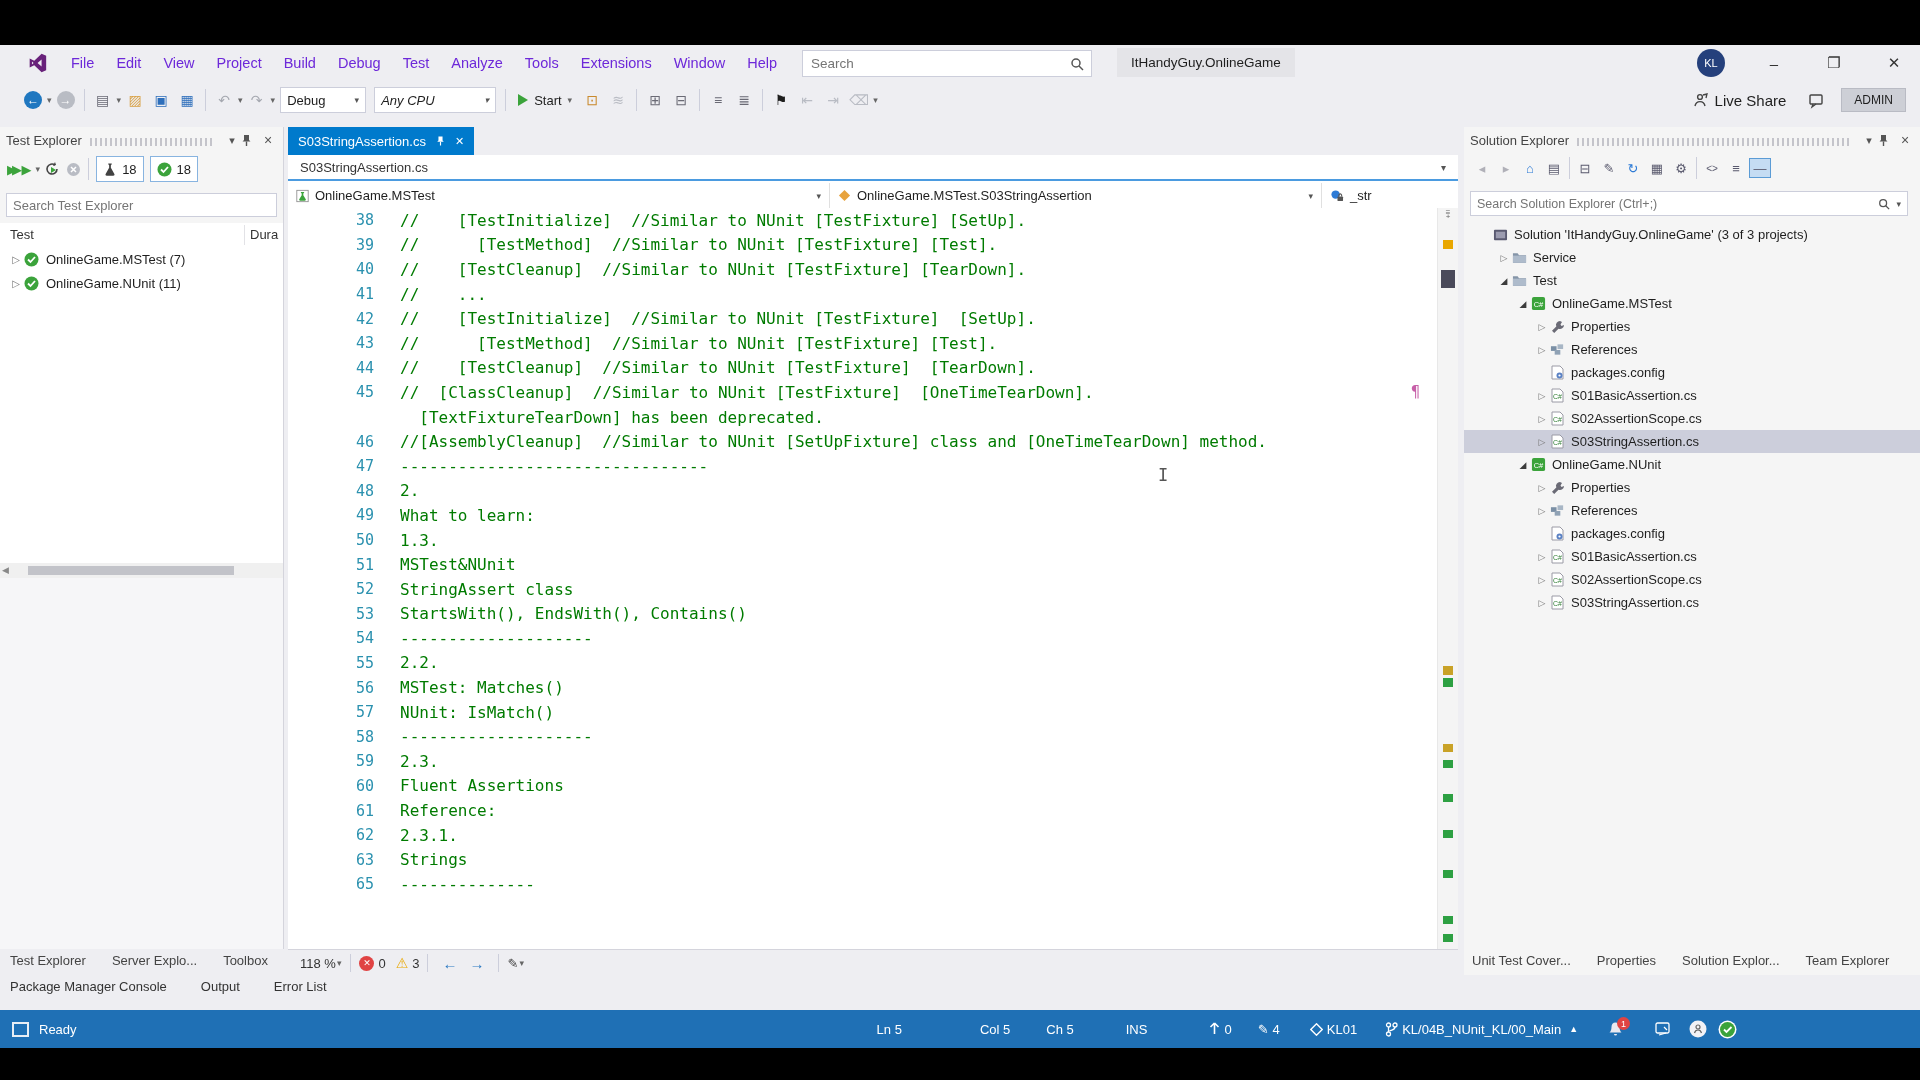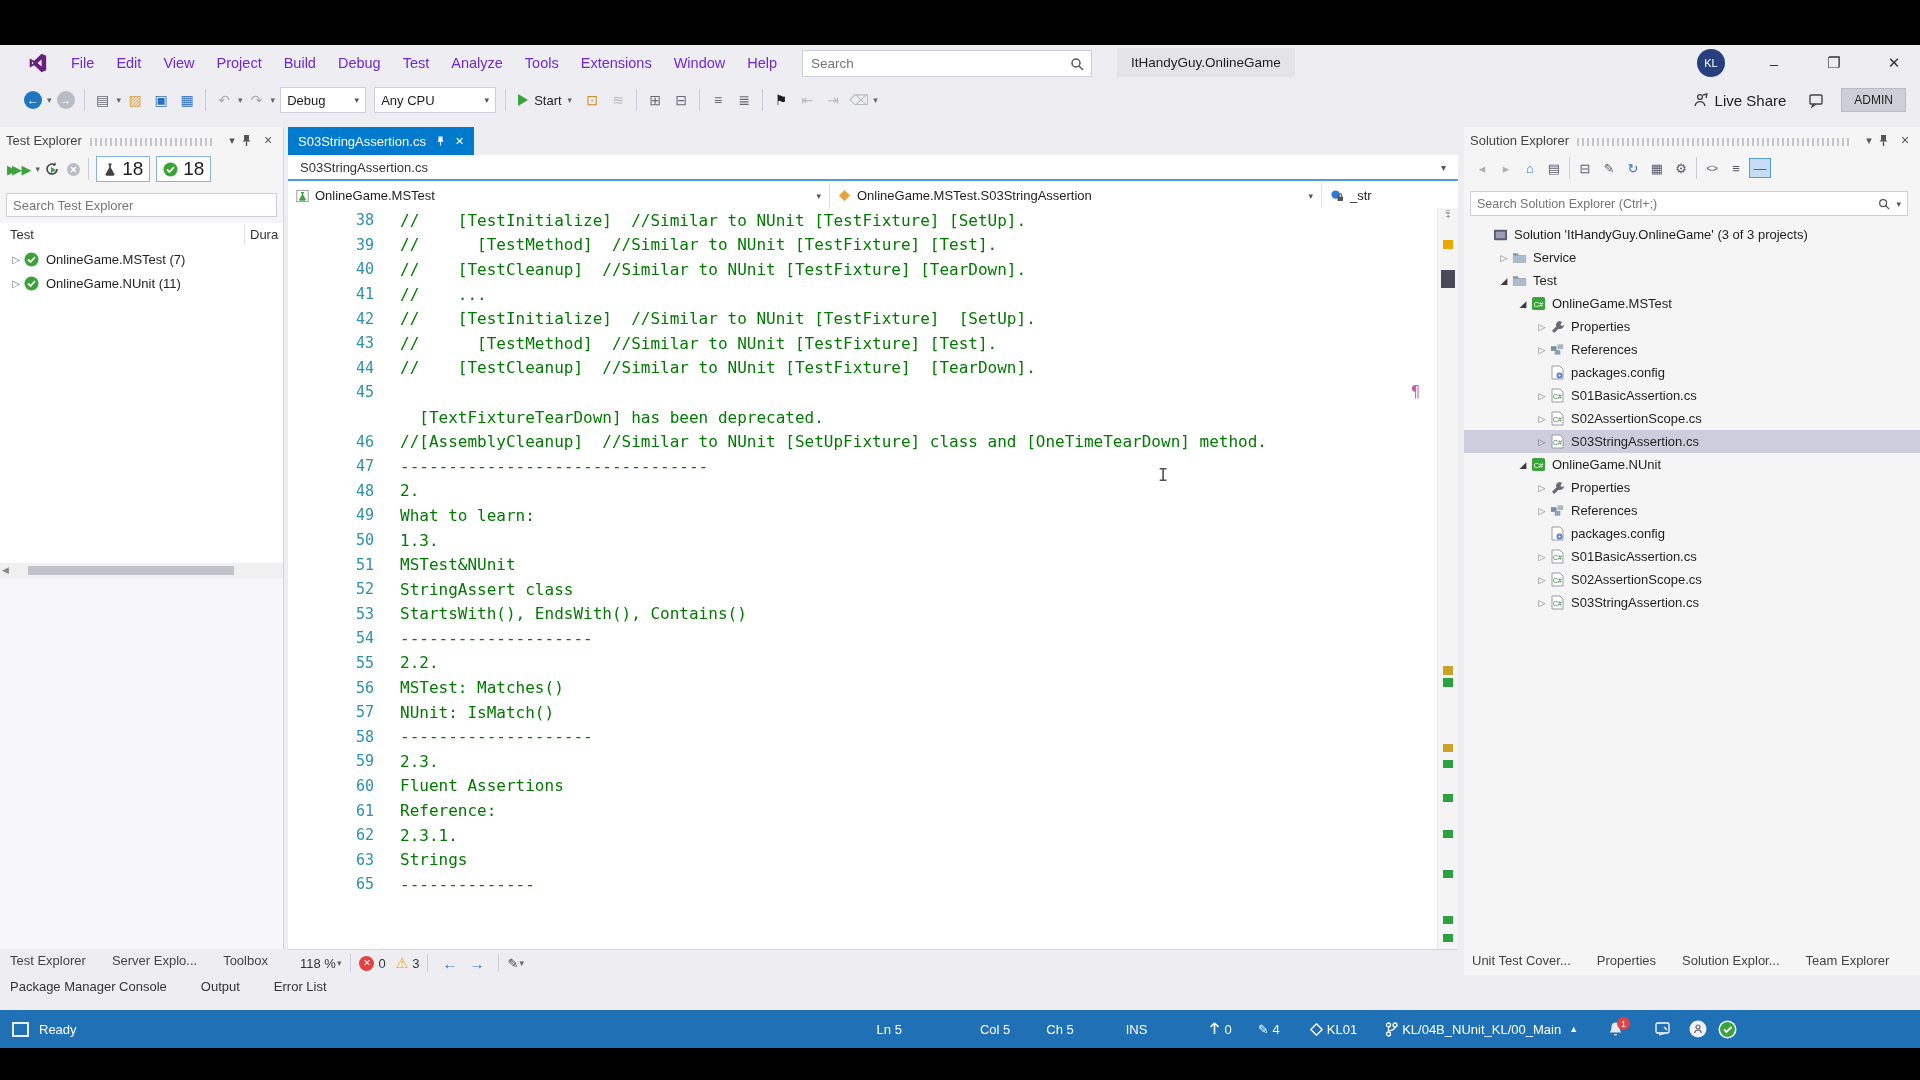--- a/index.html
+++ b/index.html
@@ -28,21 +28,21 @@
   #admin-btn{background:#CDCFD6;border:1px solid #B9BBC4;color:#1e1e1e;font-size:12px;padding:4px 12px;margin-left:16px;}
   
   #workspace{position:absolute;left:0;top:119px;width:1920px;height:891px;background:#EEEEF2;}
   .panel-header{height:26px;display:flex;align-items:center;font-size:13px;color:#444;padding:0 6px;}
   .drag-dots{flex:1;height:8px;margin:4px 8px 0 8px;background:repeating-linear-gradient(90deg,#B8B8C0 0 2px,transparent 2px 5px);opacity:.8;}
   .hdr-ic{width:18px;text-align:center;color:#555;font-size:11px;flex:none;}
   
   #test-explorer{position:absolute;left:0;top:8px;width:283px;height:822px;background:#F5F5F5;border-right:1px solid #D4D4DC;}
   #te-toolbar{height:32px;display:flex;align-items:center;padding:0 4px;background:#F5F5F5;}
   .te-ic{margin:0 3px;display:flex;align-items:center;}
-  .badge-box{display:flex;align-items:center;border:1px solid #88B4E0;background:#fff;height:24px;padding:0 6px;margin:0 3px;font-size:19px;color:#1e1e1e;}
+  .badge-box{display:flex;align-items:center;border:1px solid #88B4E0;background:#fff;height:24px;padding:0 6px;margin:0 3px;font-size:13px;color:#1e1e1e;}
   .badge-box svg,.badge-box .gc{margin-right:5px;}
   #te-search{position:absolute;left:6px;top:66px;width:269px;height:22px;background:#fff;border:1px solid #CCCEDB;}
   #te-search input{width:100%;height:100%;border:0;outline:0;font-size:13px;color:#777;padding:0 6px;box-sizing:border-box;background:transparent;font-family:"Liberation Sans",sans-serif;}
   #te-colhdr{position:absolute;left:0;top:96px;width:283px;height:24px;background:#fff;border-bottom:1px solid #E2E2E6;font-size:13px;color:#333;}
   #te-colhdr .c1{position:absolute;left:10px;top:4px;}
   #te-colhdr .c2{position:absolute;left:250px;top:4px;}
   #te-colhdr .cs{position:absolute;left:244px;top:2px;width:1px;height:20px;background:#E2E2E6;}
   #te-list{position:absolute;left:0;top:120px;width:283px;height:316px;background:#fff;}
   .te-row{display:flex;align-items:center;height:24px;font-size:13px;color:#1e1e1e;}
   .te-exp{width:16px;text-align:center;color:#777;font-size:10px;margin-left:8px;}
@@ -158,21 +158,21 @@
     <span class="tb-ic" style="color:#2D6EBB;">▦</span>
     <span class="tb-sep"></span>
     <span class="tb-ic" style="color:#A5A8B0;">↶</span>
     <span class="tb-chev">▾</span>
     <span class="tb-ic" style="color:#A5A8B0;">↷</span>
     <span class="tb-chev">▾</span>
     <span class="combo" style="width:72px;">
         <span class="cv">Debug</span>
         <span class="ca">▾</span>
       </span>
-    <span class="combo" style="width:108px;">
+    <span class="combo" style="width:108px;font-style:italic;">
         <span class="cv">Any CPU</span>
         <span class="ca">▾</span>
       </span>
     <span class="tb-sep"></span>
     <span id="start-btn">
       <svg width="12" height="14" viewBox="0 0 12 14" style="margin-right:5px;">
           <path d="M1 1l10 6-10 6z" fill="#3BA33B"></path>
         </svg>
       <span>Start</span>
         <span class="tb-chev" style="margin-left:6px;">▾</span>
@@ -358,20 +358,21 @@
           <div class="code-row">
             <span class="ln">43</span>
             <span class="ct">//      [TestMethod]  //Similar to NUnit [TestFixture] [Test].</span>
           </div>
           <div class="code-row">
             <span class="ln">44</span>
             <span class="ct">//    [TestCleanup]  //Similar to NUnit [TestFixture]  [TearDown].</span>
           </div>
           <div class="code-row">
             <span class="ln">45</span>
+            <span class="ct">//  [ClassCleanup]  //Similar to NUnit [TestFixture]  [OneTimeTearDown].</span>
             <span class="pilcrow">¶</span>
           </div>
           <div class="code-row">
             <span class="ln"></span>
             <span class="ct">  [TextFixtureTearDown] has been deprecated.</span>
           </div>
           <div class="code-row">
             <span class="ln">46</span>
             <span class="ct">//[AssemblyCleanup]  //Similar to NUnit [SetUpFixture] class and [OneTimeTearDown] method.</span>
           </div>

